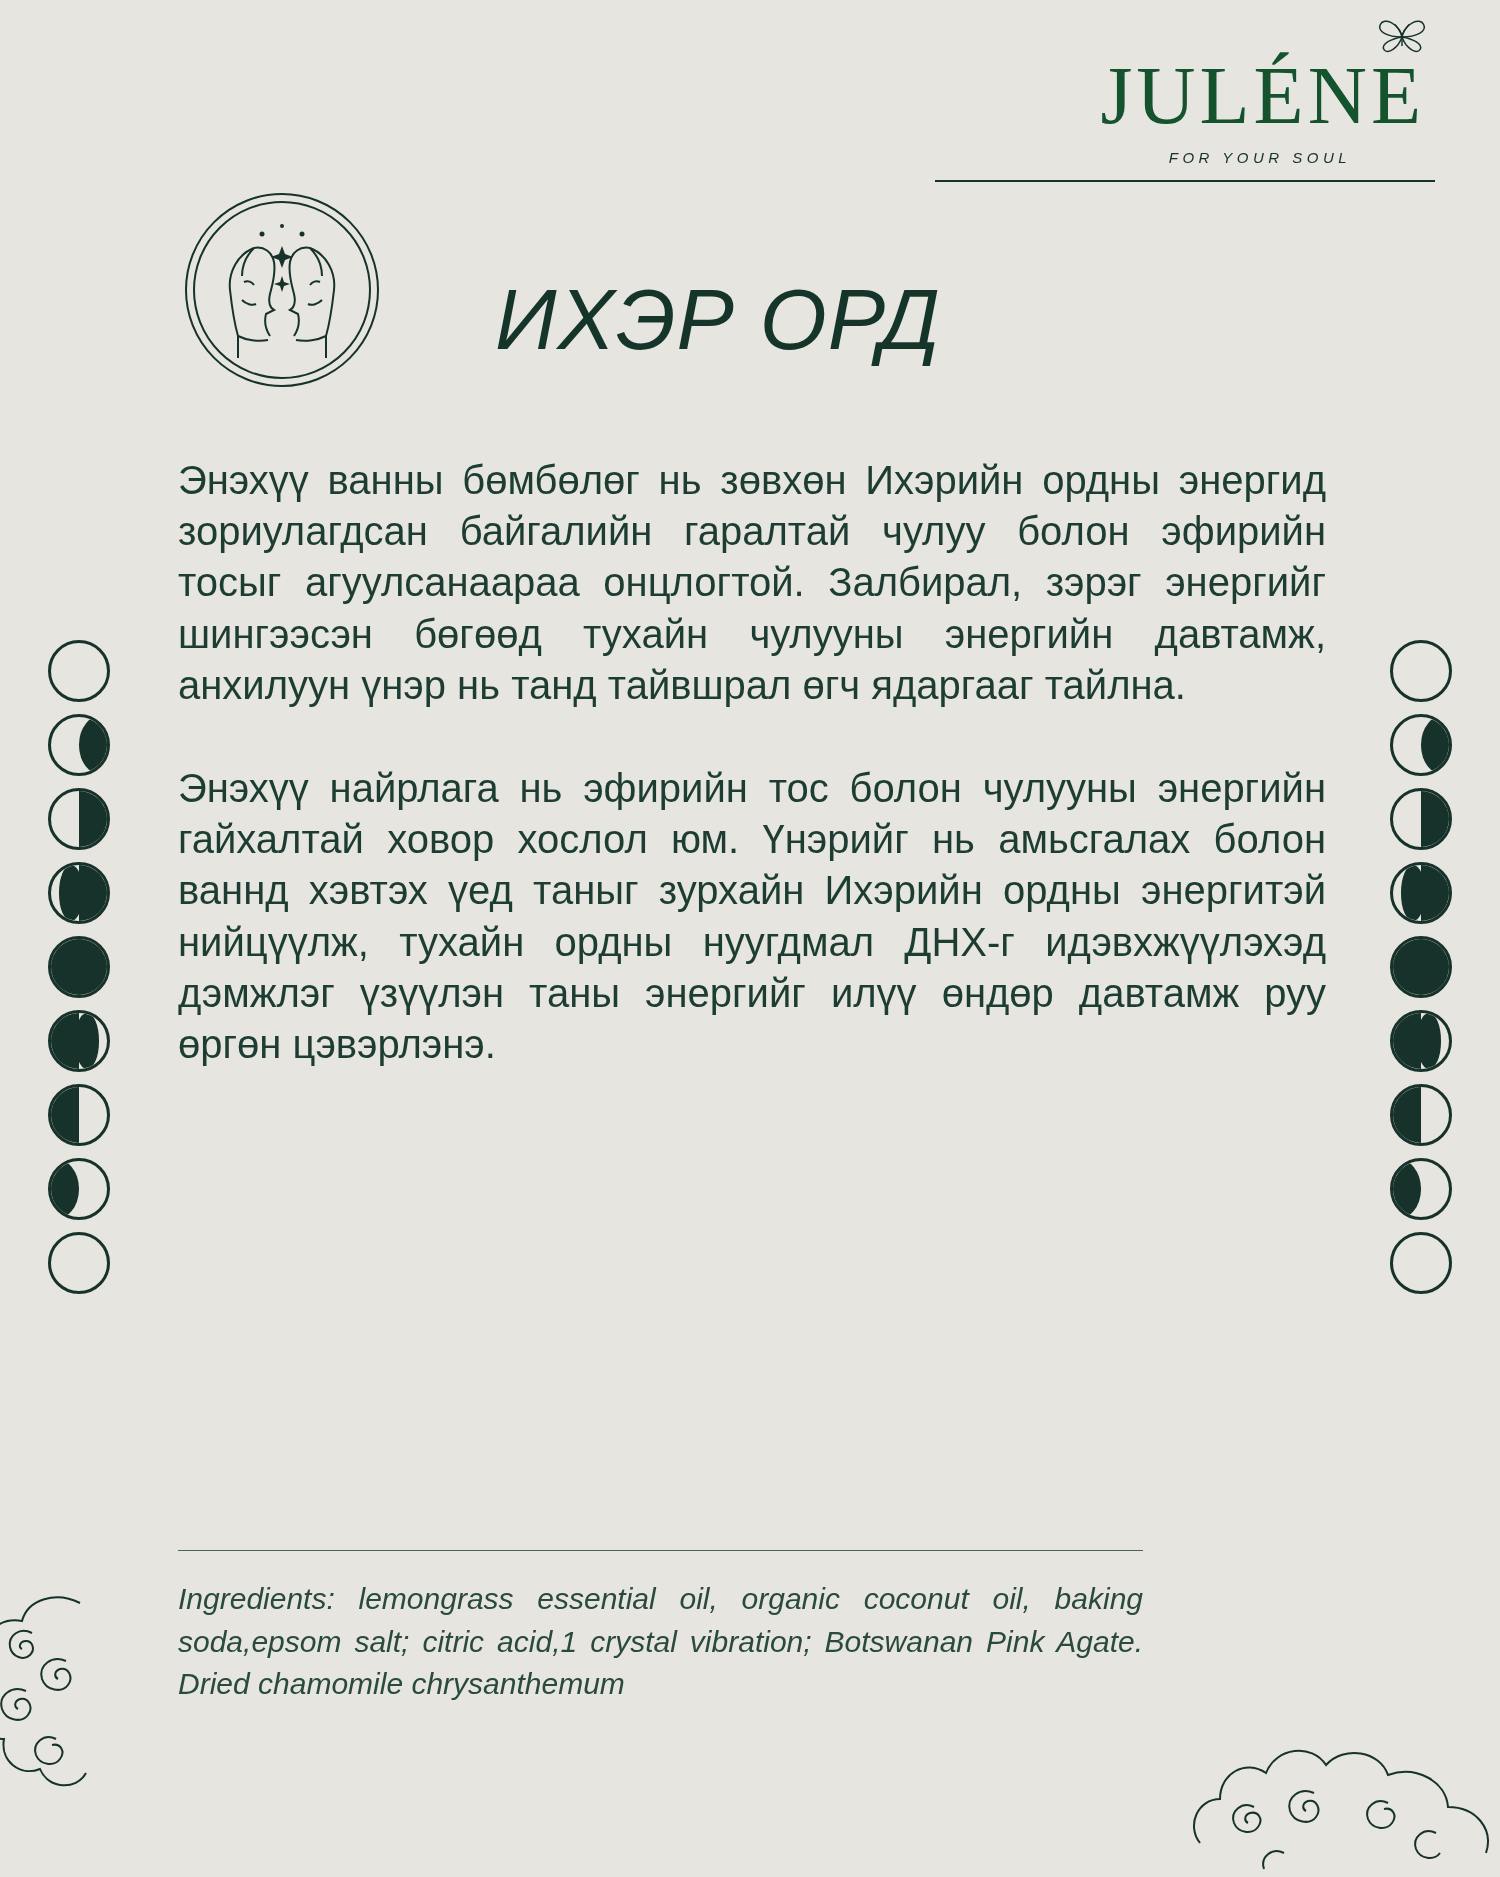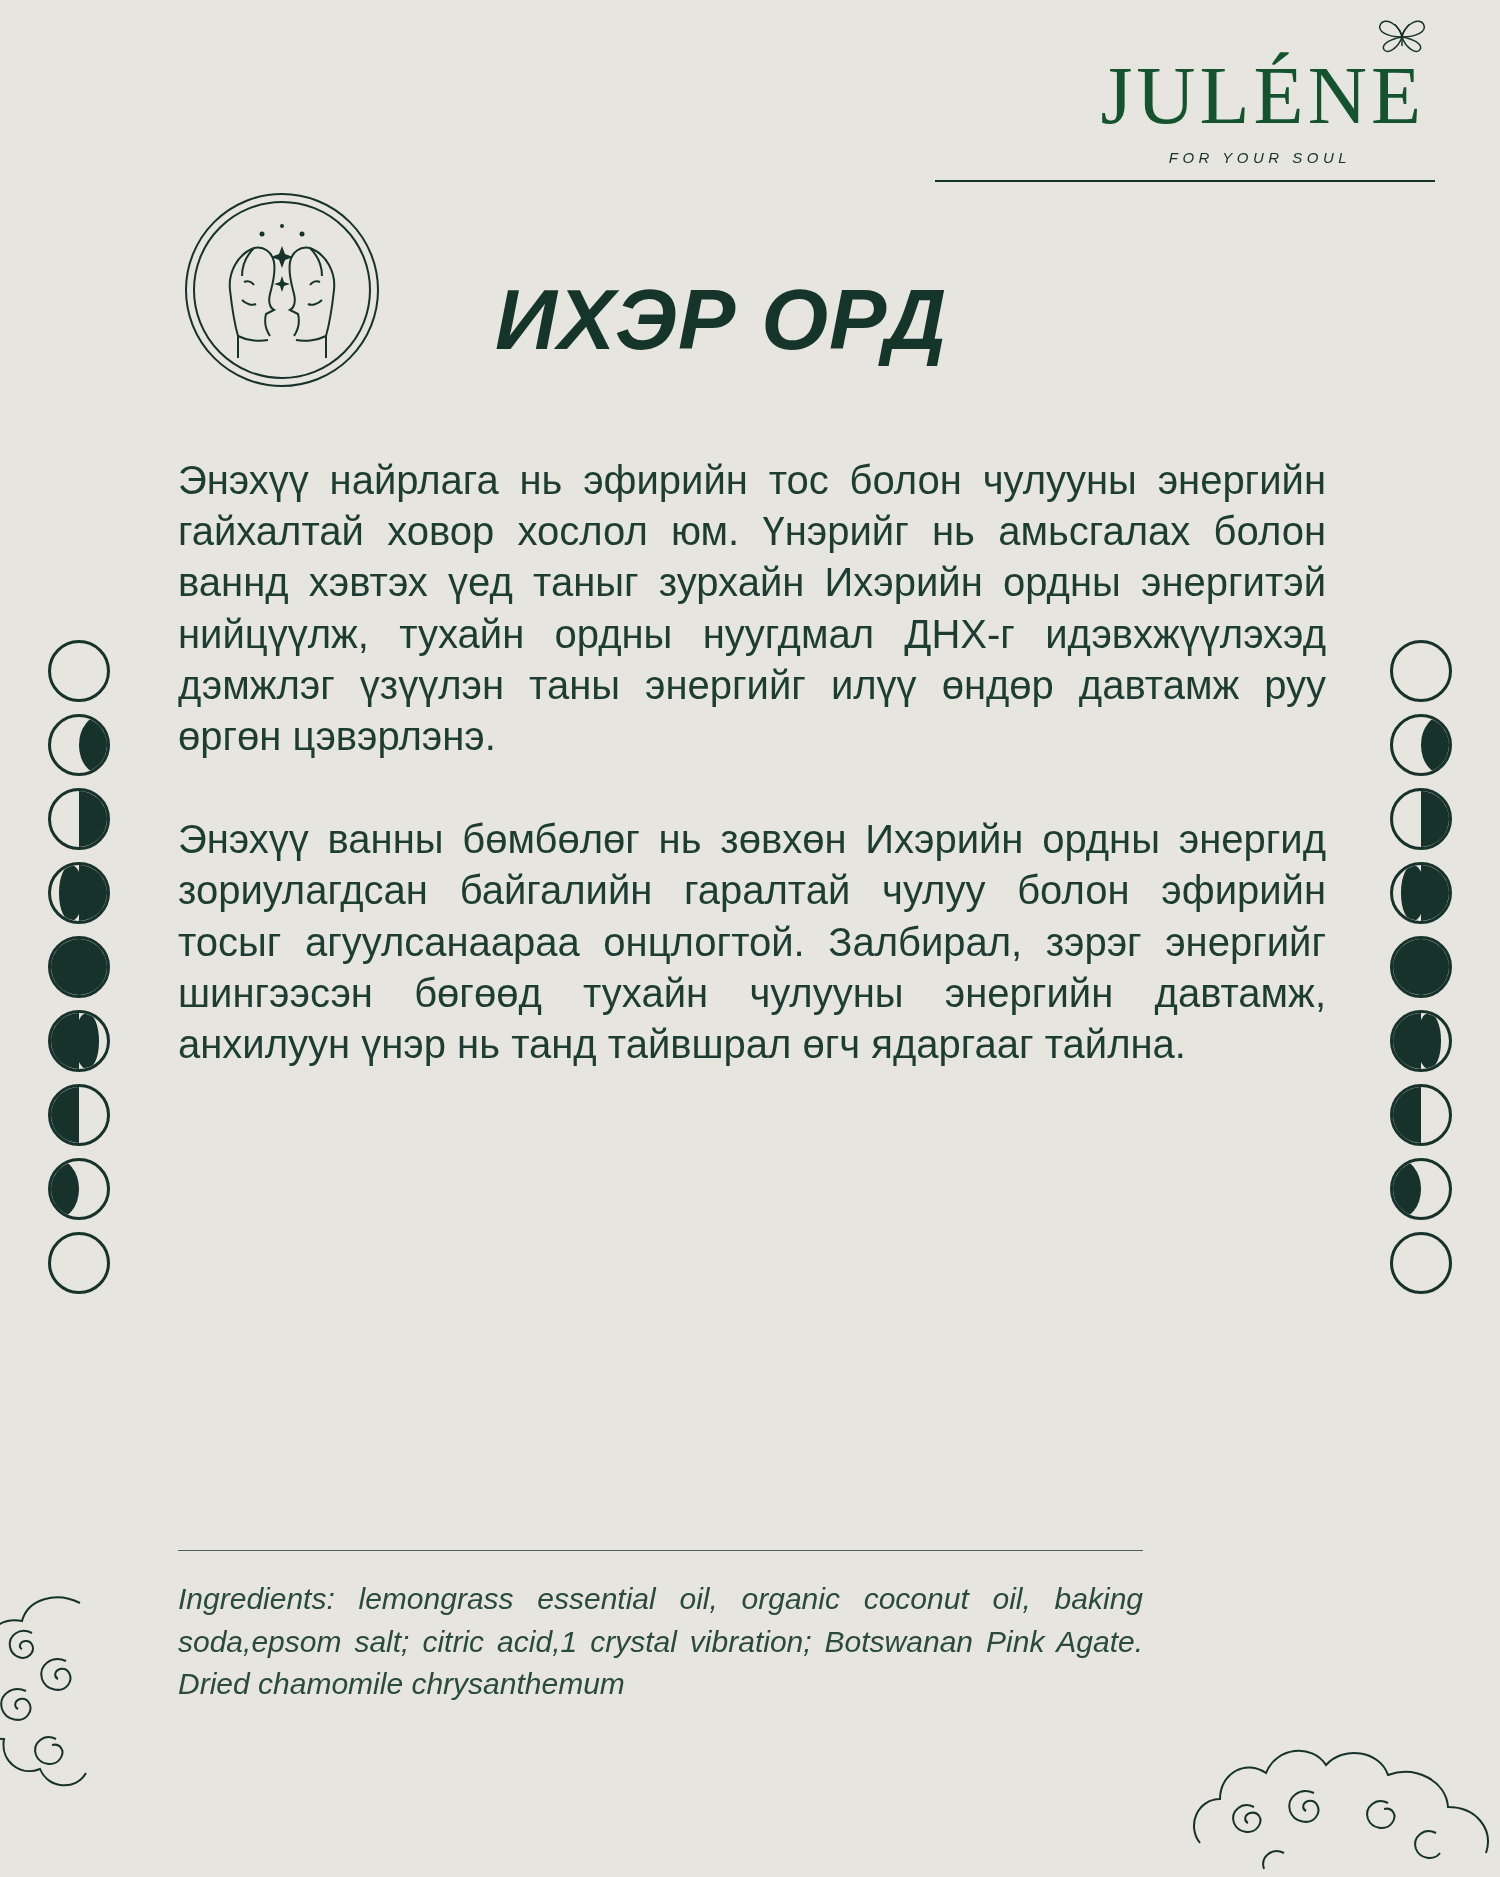--- a/index.html
+++ b/index.html
@@ -71,21 +71,21 @@
     left: 182px;
     width: 200px;
     height: 200px;
   }
   .title {
     position: absolute;
     top: 270px;
     left: 495px;
     font-size: 86px;
     font-style: italic;
-    font-weight: 700;
+    font-weight: 400;
     letter-spacing: 1px;
     color: #15342a;
     font-family: "Liberation Sans", sans-serif;
   }
 
   
   .body-copy {
     position: absolute;
     top: 455px;
     left: 178px;
@@ -212,22 +212,22 @@
       <path d="M100 86 L102 92 L108 94 L102 96 L100 102 L98 96 L92 94 L98 92 Z" fill="#16322a" stroke="none"></path>
       <circle cx="80" cy="44" r="2.5" fill="#16322a" stroke="none"></circle>
       <circle cx="120" cy="44" r="2.5" fill="#16322a" stroke="none"></circle>
       <circle cx="100" cy="36" r="2" fill="#16322a" stroke="none"></circle>
     </g>
   </svg>
 
   <div class="title">ИХЭР ОРД</div>
 
   <div class="body-copy">
+    <p>Энэхүү ванны бөмбөлөг нь зөвхөн Ихэрийн ордны энергид зориулагдсан байгалийн гаралтай чулуу болон эфирийн тосыг агуулсанаараа онцлогтой. Залбирал, зэрэг энергийг шингээсэн бөгөөд тухайн чулууны энергийн давтамж, анхилуун үнэр нь танд тайвшрал өгч ядаргааг тайлна.</p>
     <p>Энэхүү найрлага нь эфирийн тос болон чулууны энергийн гайхалтай ховор хослол юм. Үнэрийг нь амьсгалах болон ваннд хэвтэх үед таныг зурхайн Ихэрийн ордны энергитэй нийцүүлж, тухайн ордны  нуугдмал ДНХ-г идэвхжүүлэхэд дэмжлэг үзүүлэн таны энергийг илүү өндөр давтамж руу өргөн цэвэрлэнэ.</p>
-    <p>Энэхүү ванны бөмбөлөг нь зөвхөн Ихэрийн ордны энергид зориулагдсан байгалийн гаралтай чулуу болон эфирийн тосыг агуулсанаараа онцлогтой. Залбирал, зэрэг энергийг шингээсэн бөгөөд тухайн чулууны энергийн давтамж, анхилуун үнэр нь танд тайвшрал өгч ядаргааг тайлна.</p>
   </div>
 
   <div class="ing-rule"></div>
   <div class="ingredients">Ingredients: lemongrass essential oil, organic coconut oil, baking soda,epsom salt; citric acid,1 crystal vibration; Botswanan Pink Agate. Dried chamomile chrysanthemum</div>
 
   <div class="moon-col left">
     <div class="moon p-new"></div>
     <div class="moon p-cres">
         <i></i>
       </div>

